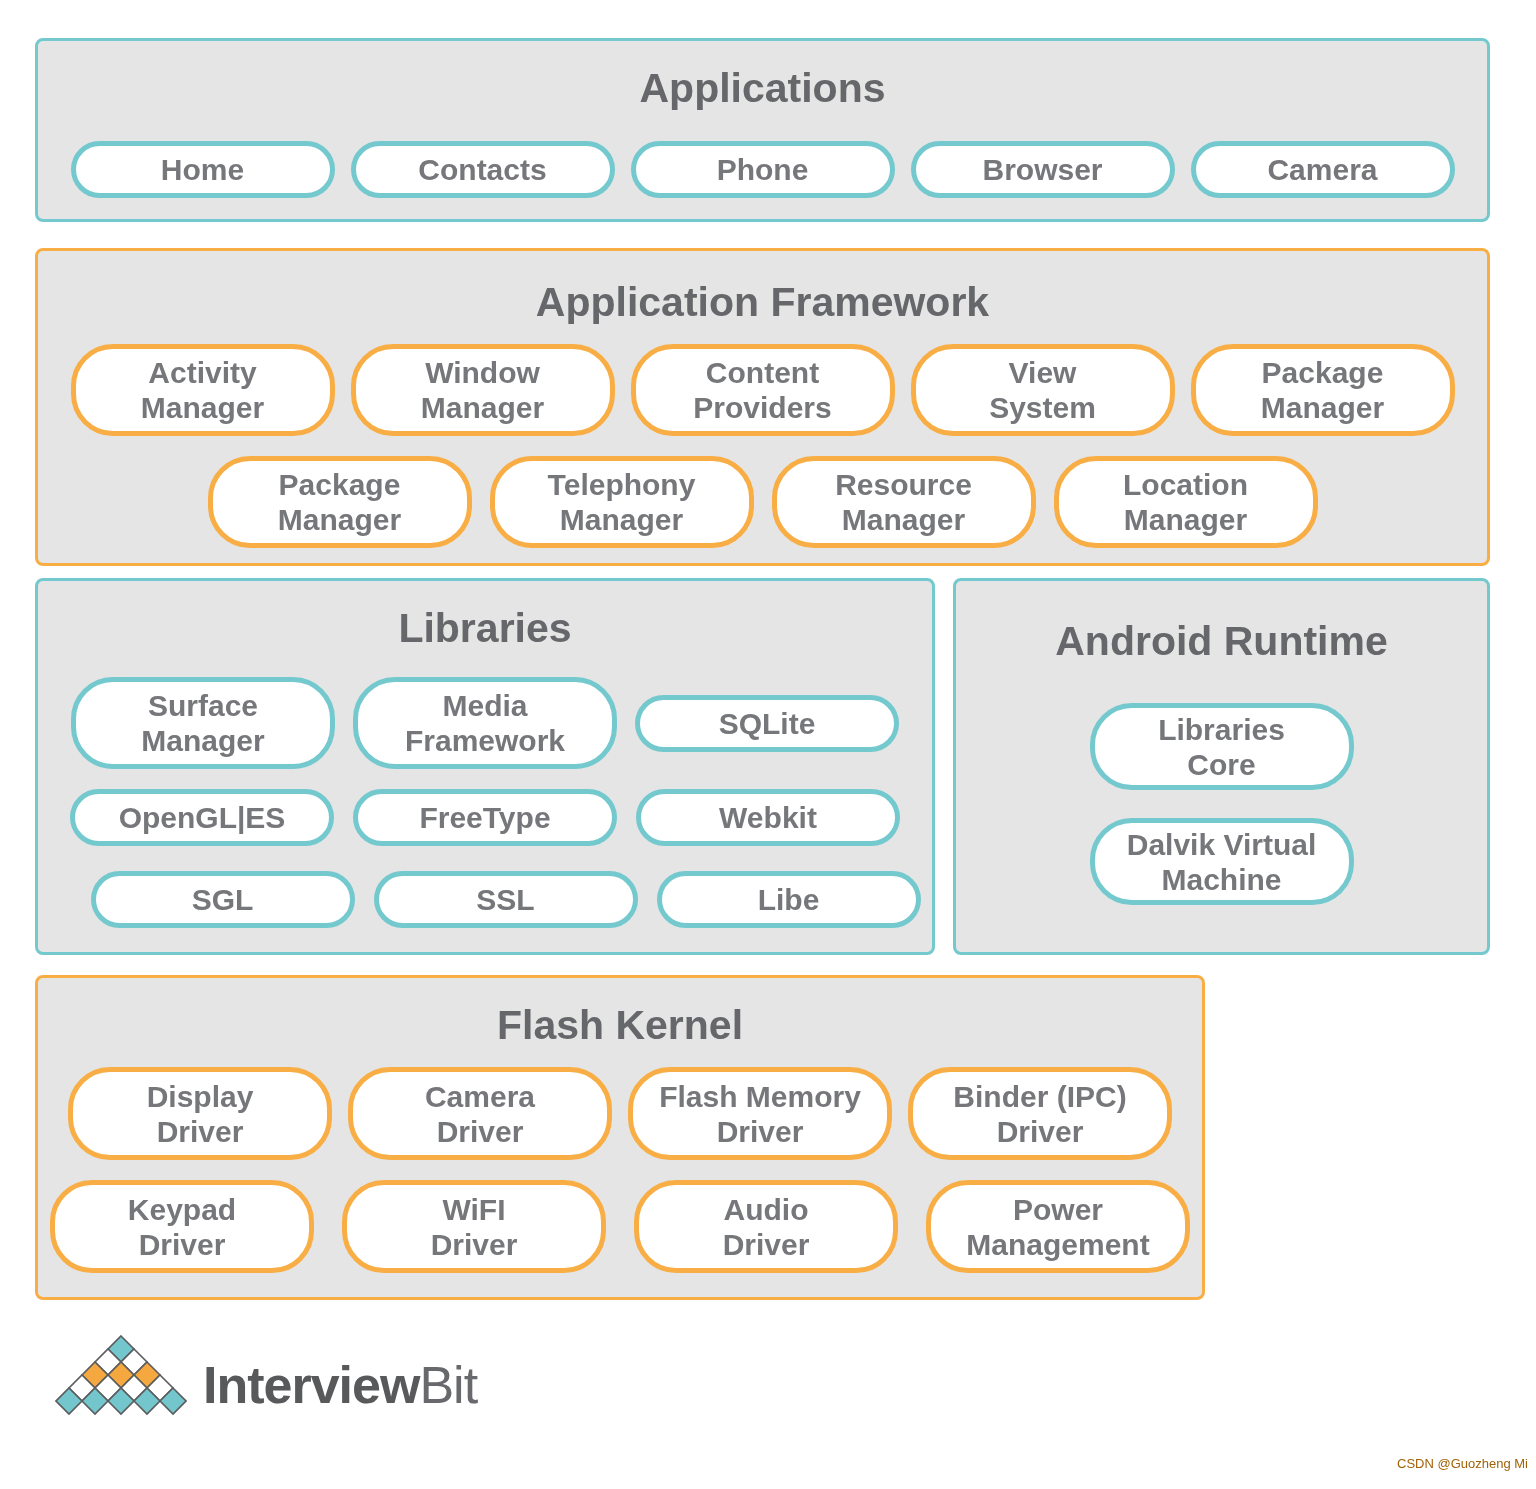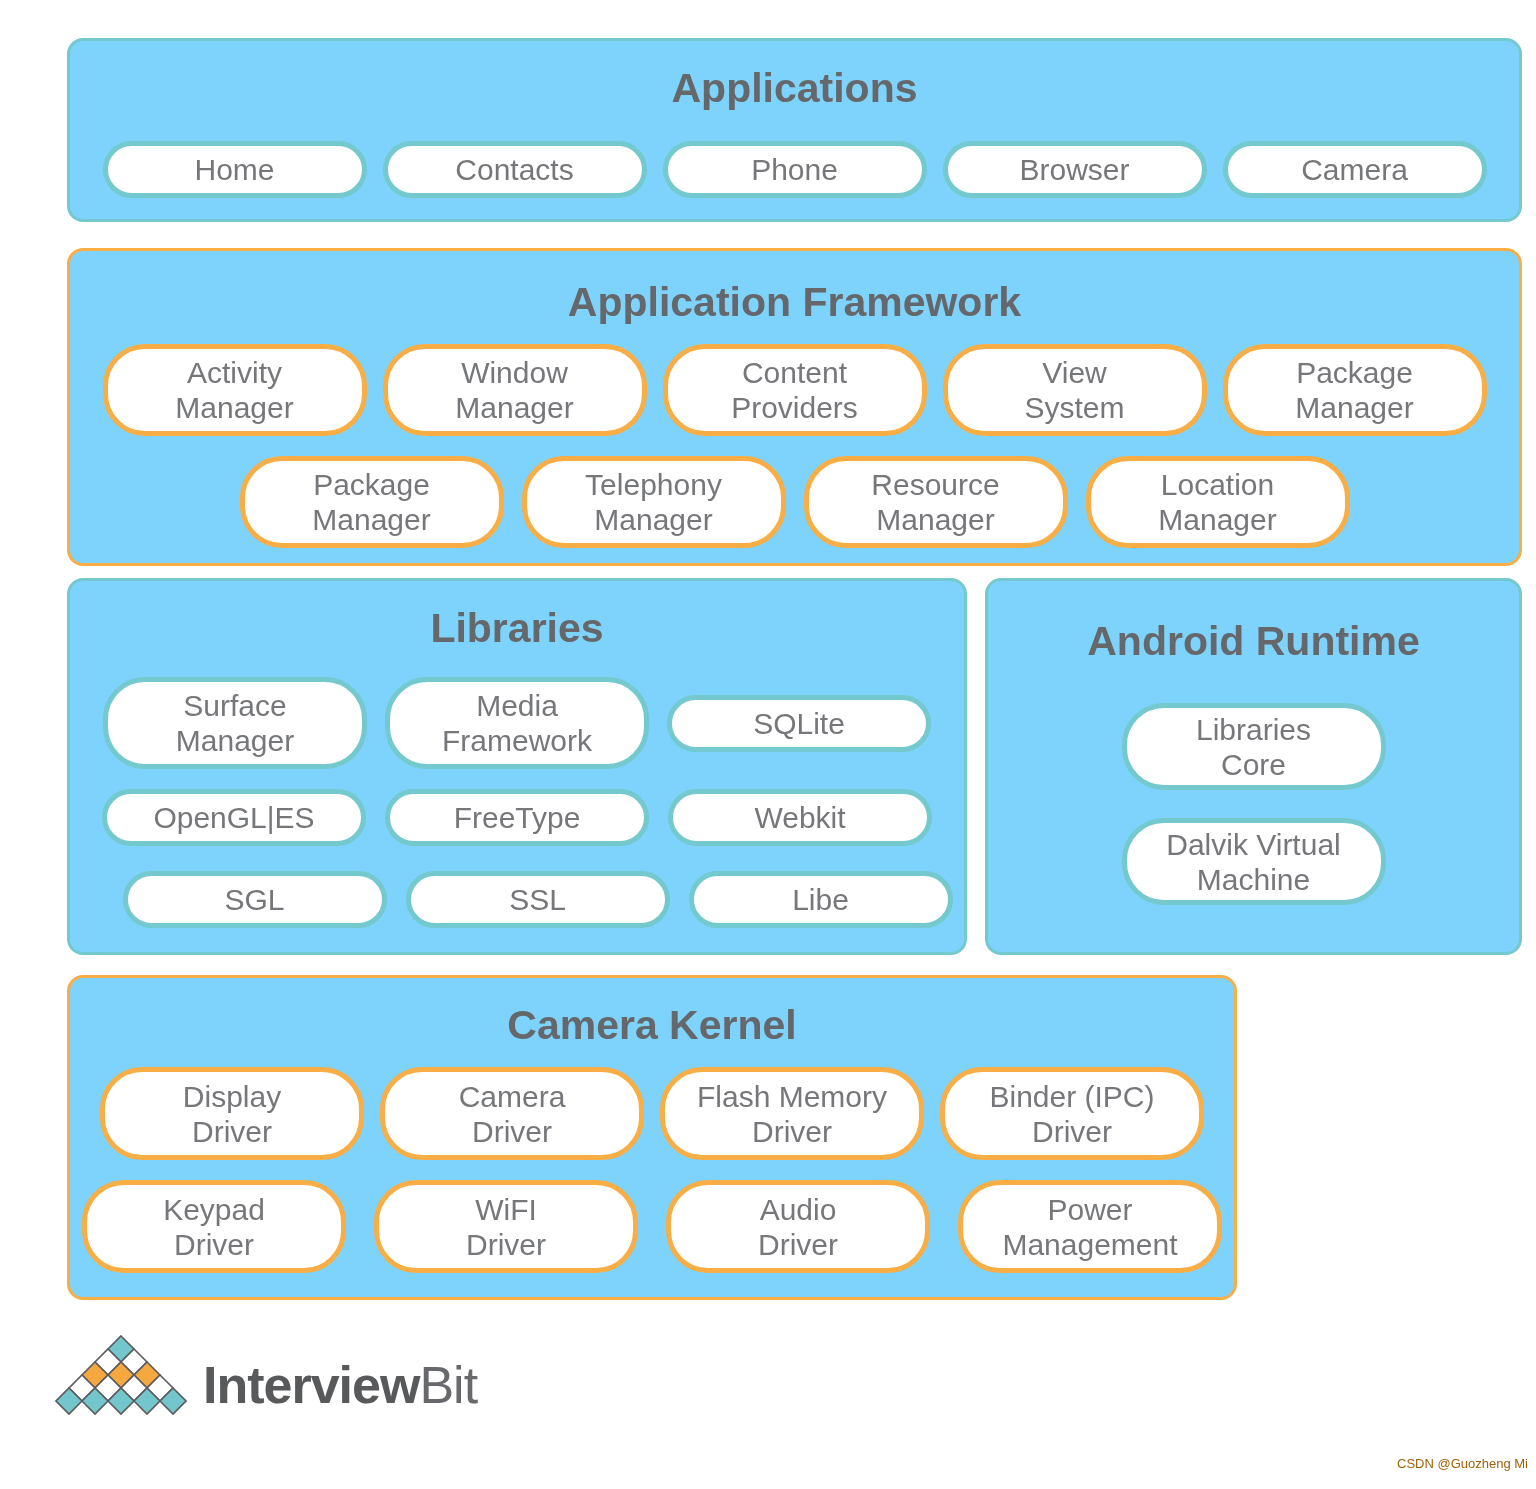--- a/index.html
+++ b/index.html
@@ -12,39 +12,39 @@
   html, body {
     width: 1536px; height: 1489px;
     background: #ffffff;
     font-family: "Liberation Sans", sans-serif;
     overflow: hidden;
   }
   .canvas { position: relative; width: 1536px; height: 1489px; background: #fff; }
 
   .section {
     position: absolute;
-    background: #7dd3fc;
+    background: #e5e5e5;
     border: 3px solid var(--teal);
-    border-radius: 16px;
-    margin-left: 32px;
+    border-radius: 8px;
   }
   .section.orange-border { border-color: var(--orange); }
 
   .sec-title {
     text-align: center;
     font-size: 41px;
     font-weight: 700;
     color: var(--title-text);
     line-height: 47px;
   }
 
   .row {
     display: flex;
     justify-content: center;
     align-items: center;
+    font-weight: bold;
   }
 
   .pill {
     width: 264px;
     border: 5px solid var(--teal);
     background: #fff;
     display: flex;
     flex-direction: column;
     justify-content: center;
     align-items: center;
@@ -230,21 +230,21 @@
     </div>
     <div class="row p2">
       <div class="pill double-sm">
         <span>Dalvik Virtual</span>
           <span>Machine</span>
       </div>
     </div>
   </div>
 
   <div class="section orange-border" id="sec-kernel">
-    <div class="sec-title">Camera Kernel</div>
+    <div class="sec-title">Flash Kernel</div>
     <div class="row r1">
       <div class="pill double-k orange">
         <span>Display</span>
           <span>Driver</span>
       </div>
       <div class="pill double-k orange">
         <span>Camera</span>
           <span>Driver</span>
       </div>
       <div class="pill double-k orange">

